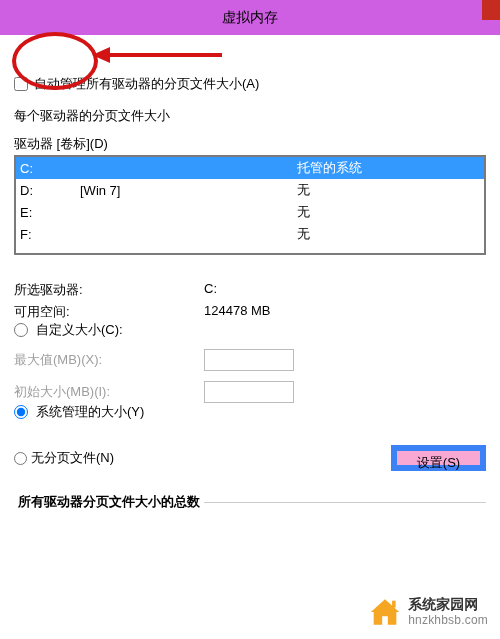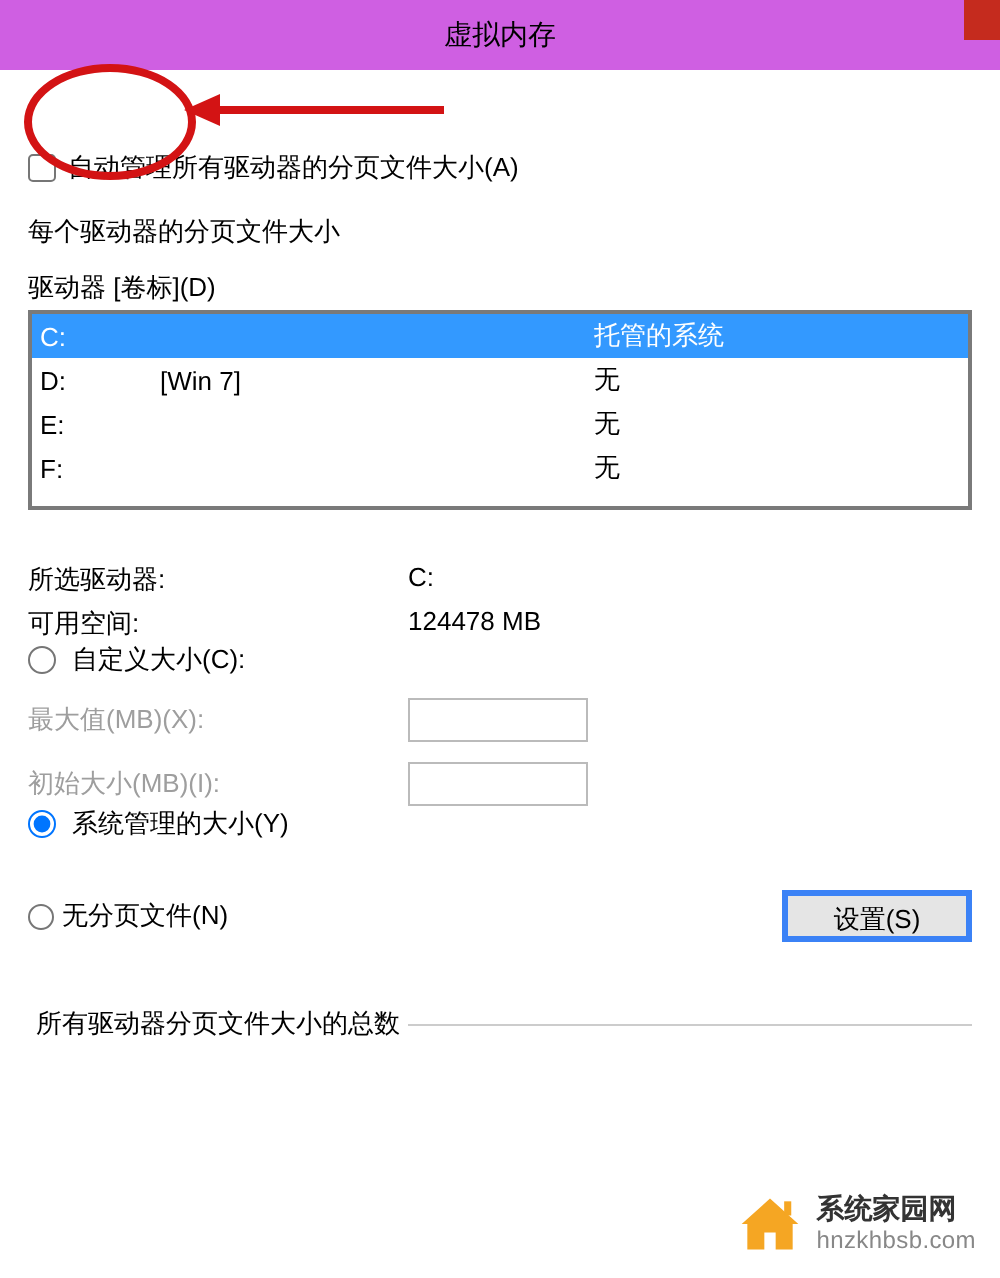--- a/index.html
+++ b/index.html
@@ -110,22 +110,22 @@
     display: flex;
     align-items: center;
     justify-content: flex-end;
     margin-top: 24px;
     gap: 10px;
   }
   .set-left { flex: 1; display: flex; align-items: center; gap: 4px; }
   .set-btn {
     width: 95px;
     height: 26px;
-    border: 3px solid #3b82f6;
-    background: #e5e5e5;
+    border: 6px solid #3b82f6;
+    background: #f9a8d4;
     text-align: center;
     line-height: 24px;
     cursor: pointer;
   }
   .totals-row {
     display: flex;
     margin-top: 14px;
   }
   
   .anno-circle {
@@ -159,22 +159,23 @@
   }
   .wm-text { text-align: left; font-size: 12px; line-height: 1.2; }
   .wm-text .t1 { font-size: 14px; font-weight: bold; color: #333; }
   .wm-text .t2 { font-size: 12px; color: #888; letter-spacing: 0.2px; }
   .wm-icon svg { width: 34px; height: 34px; display: block; }
   fieldset.totals {
     border: 1px solid #ccc;
     border-left: none;
     border-right: none;
     border-bottom: none;
-    margin-top: 32px;
+    margin-top: 22px;
     padding-top: 10px;
+    font-weight: bold;
   }
   legend { padding: 0 4px; }
 </style>
 </head>
 <body>
 
 <div class="titlebar">
   <span>虚拟内存</span>
   <div class="close-btn"></div>
 </div>

